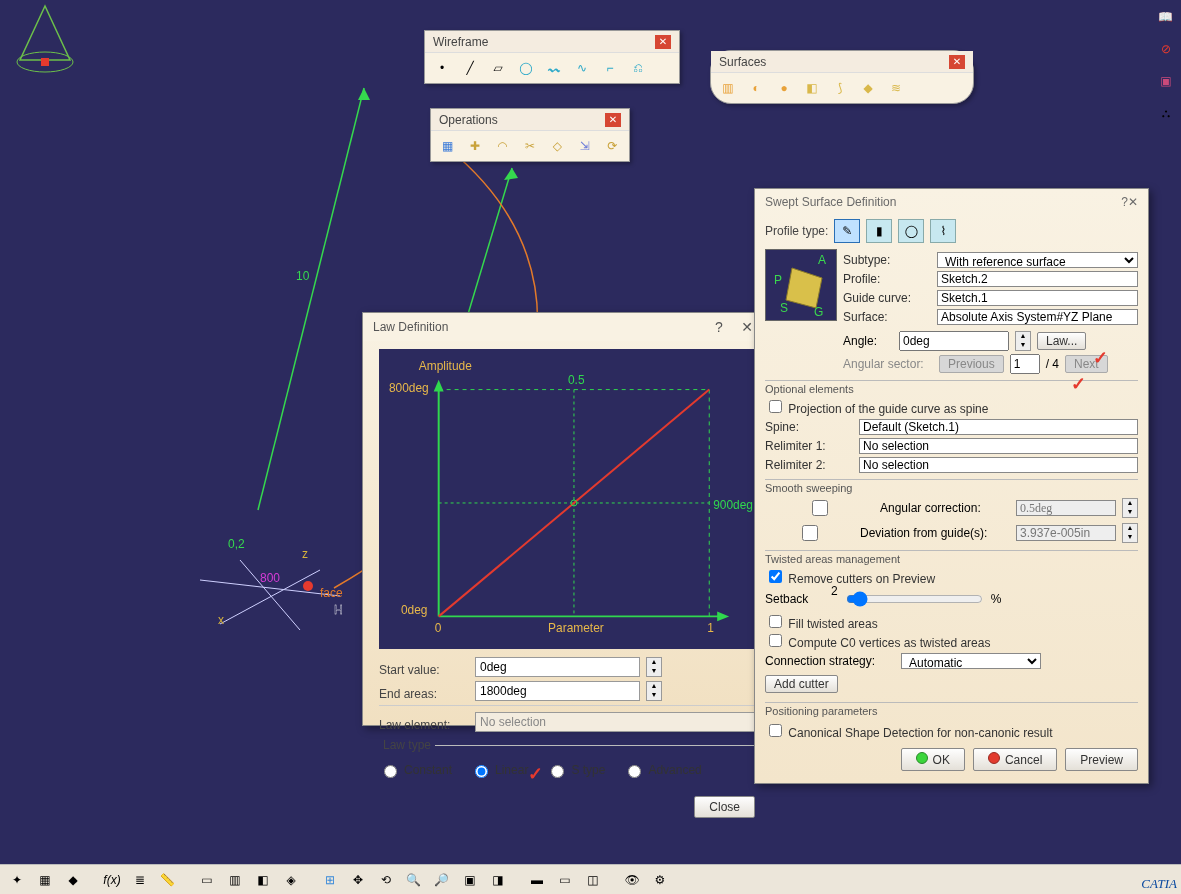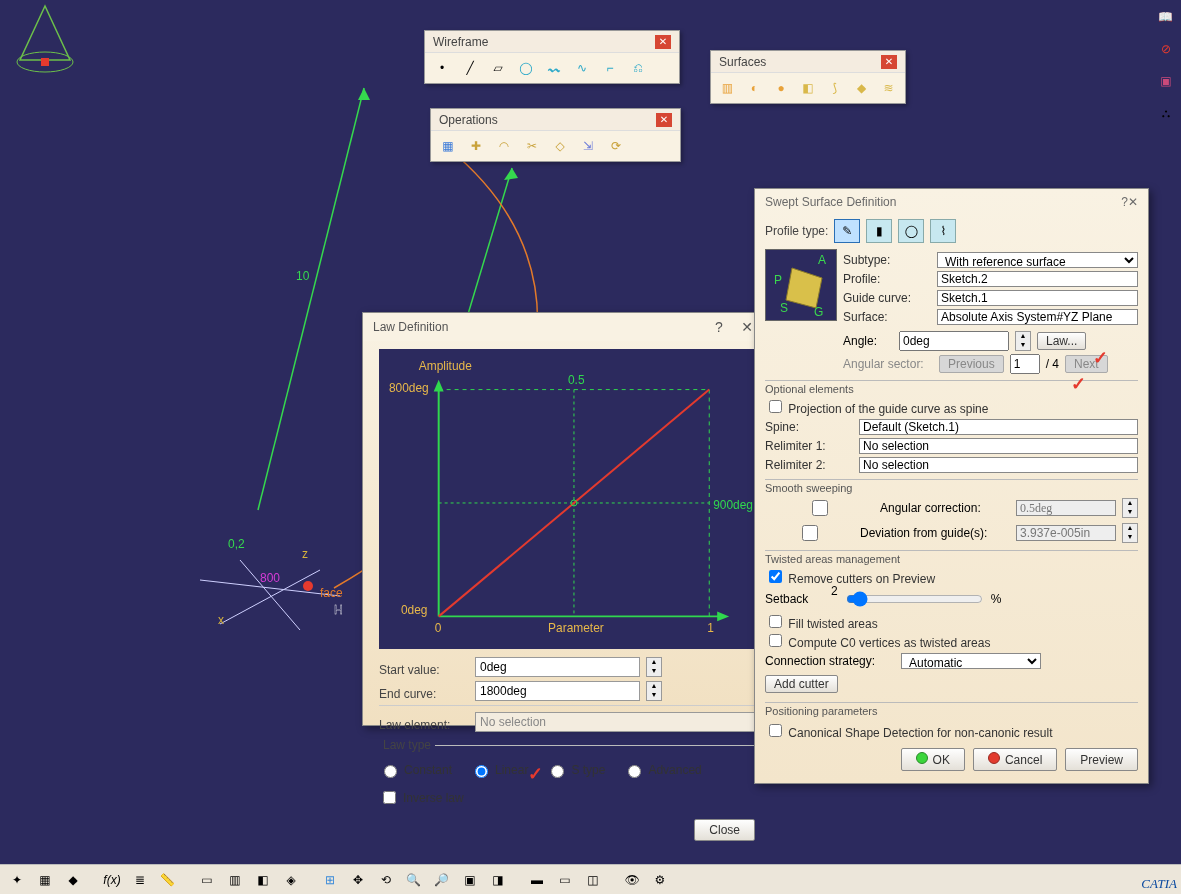--- a/index.html
+++ b/index.html
@@ -111,37 +111,37 @@
     <span class="tbicon">╱</span>
     <span class="tbicon">▱</span>
     <span class="tbicon" style="color:#2da9c9">◯</span>
     <span class="tbicon" style="color:#2da9c9">〰</span>
     <span class="tbicon" style="color:#2da9c9">∿</span>
     <span class="tbicon" style="color:#2da9c9">⌐</span>
     <span class="tbicon" style="color:#2da9c9">⎌</span>
   </div>
 </div>
 
-<div class="toolbox" style="left:710px;top:50px;width:196px;">
+<div class="toolbox" style="left:710px;top:50px;width:264px;border-radius:21px;">
   <div class="toolbox-title">
     <span>Surfaces</span>
     <span class="toolbox-close">✕</span>
   </div>
   <div class="toolbox-body">
     <span class="tbicon" style="color:#e8a23a">▥</span>
     <span class="tbicon" style="color:#e8a23a">◐</span>
     <span class="tbicon" style="color:#e8a23a">●</span>
     <span class="tbicon" style="color:#d9b84a">◧</span>
     <span class="tbicon" style="color:#d9b84a">⟆</span>
     <span class="tbicon" style="color:#d9b84a">◆</span>
     <span class="tbicon" style="color:#d9b84a">≋</span>
   </div>
 </div>
 
-<div class="toolbox" style="left:430px;top:108px;width:251px;">
+<div class="toolbox" style="left:430px;top:108px;width:200px;">
   <div class="toolbox-title">
     <span>Operations</span>
     <span class="toolbox-close">✕</span>
   </div>
   <div class="toolbox-body">
     <span class="tbicon" style="color:#3a7ad9">▦</span>
     <span class="tbicon" style="color:#c9a23a">✚</span>
     <span class="tbicon" style="color:#c9a23a">◠</span>
     <span class="tbicon" style="color:#c9a23a">✂</span>
     <span class="tbicon" style="color:#c9a23a">◇</span>
@@ -184,21 +184,21 @@
   </div>
   <div class="formrow">
     <label>Start value:</label>
     <input type="text" value="0deg" style="">
     <div class="spin">
         <div>▲</div>
         <div>▼</div>
       </div>
   </div>
   <div class="formrow">
-    <label>End curve:</label>
+    <label>End areas:</label>
     <input type="text" value="1800deg" style="">
     <div class="spin">
         <div>▲</div>
         <div>▼</div>
       </div>
   </div>
   <div class="formrow long" style="border-top:1px solid #ccc;padding-top:6px;">
     <label>Law element:</label>
     <input type="text" class="ro" style="background: rgb(243, 236, 223); color: rgb(136, 136, 136);" value="No selection">
   </div>
@@ -216,24 +216,20 @@
       <label>
           <input type="radio" name="lt" style="">
           <span>S type</span>
         </label>
       <label>
           <input type="radio" name="lt" style="">
           <span>Advanced</span>
         </label>
     </div>
   </fieldset>
-  <div class="checkrow">
-    <input type="checkbox" style="">
-    <span>Inverse law</span>
-  </div>
   <div class="dlg-buttons">
     <button class="btn">Close</button>
   </div>
   <span class="redcheck" style="left:165px;top:450px;">✓</span>
 </div>
 
 <div class="ssd">
   <div class="ssd-title">
     <span>Swept Surface Definition</span>
     <span class="spacer"></span>

